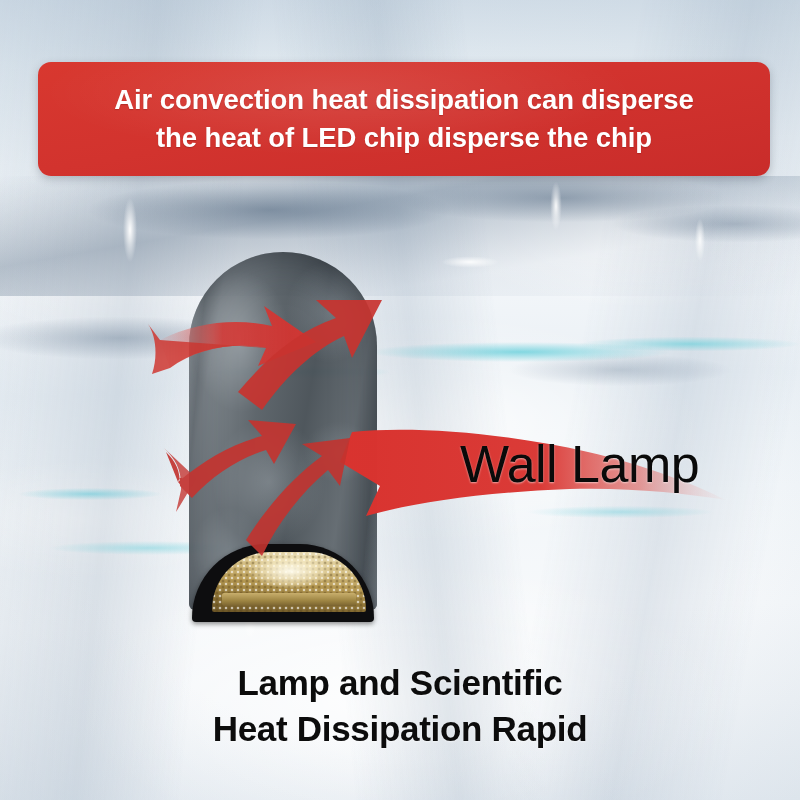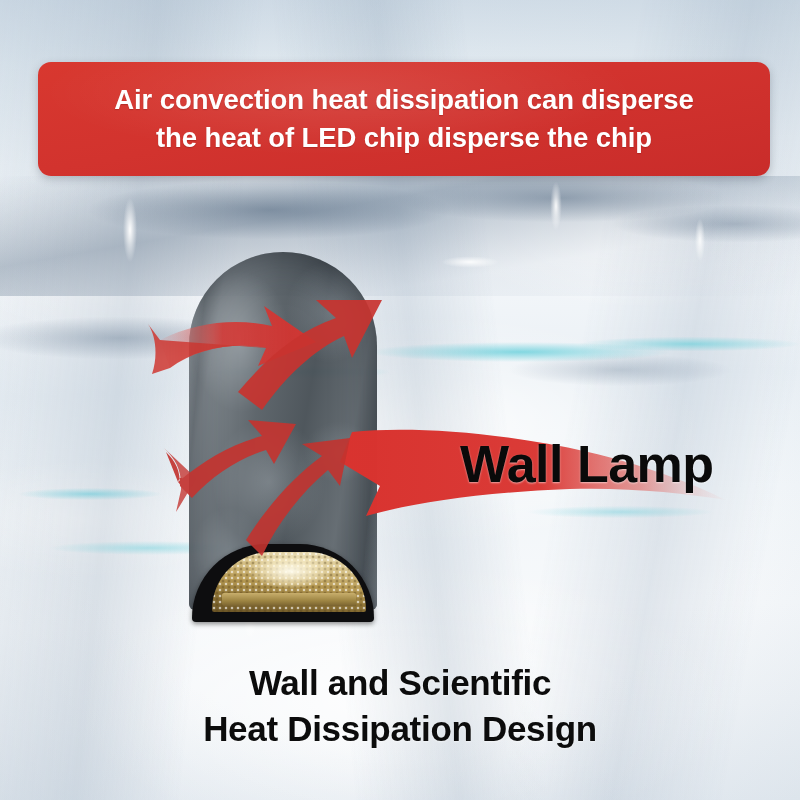--- a/index.html
+++ b/index.html
@@ -206,21 +206,21 @@
   }
 
   
   #arrows { position: absolute; inset: 0; pointer-events: none; }
 
   
   #wall-lamp-label {
     position: absolute;
     left: 460px; top: 434px;
     font-size: 52px;
-    font-weight: 700;
+    font-weight: 400;
     color: #0a0a0a;
     letter-spacing: -0.5px;
     white-space: nowrap;
     text-shadow: 0 1px 2px rgba(255,255,255,.55);
   }
   #bottom-caption {
     position: absolute;
     left: 0; right: 0; top: 660px;
     text-align: center;
   }
@@ -350,17 +350,17 @@
                L 340 486
                L 328 470
                C 302 492, 278 522, 262 556
                Z" fill="#c2332f"></path>
     </g>
   </svg>
 
   <div id="wall-lamp-label">Wall Lamp</div>
 
   <div id="bottom-caption">
-    <div class="caption-line">Wall and Scientific</div>
-    <div class="caption-line">Heat Dissipation Design</div>
+    <div class="caption-line">Lamp and Scientific</div>
+    <div class="caption-line">Heat Dissipation Rapid</div>
   </div>
 
 </div>
 
 </body></html>

